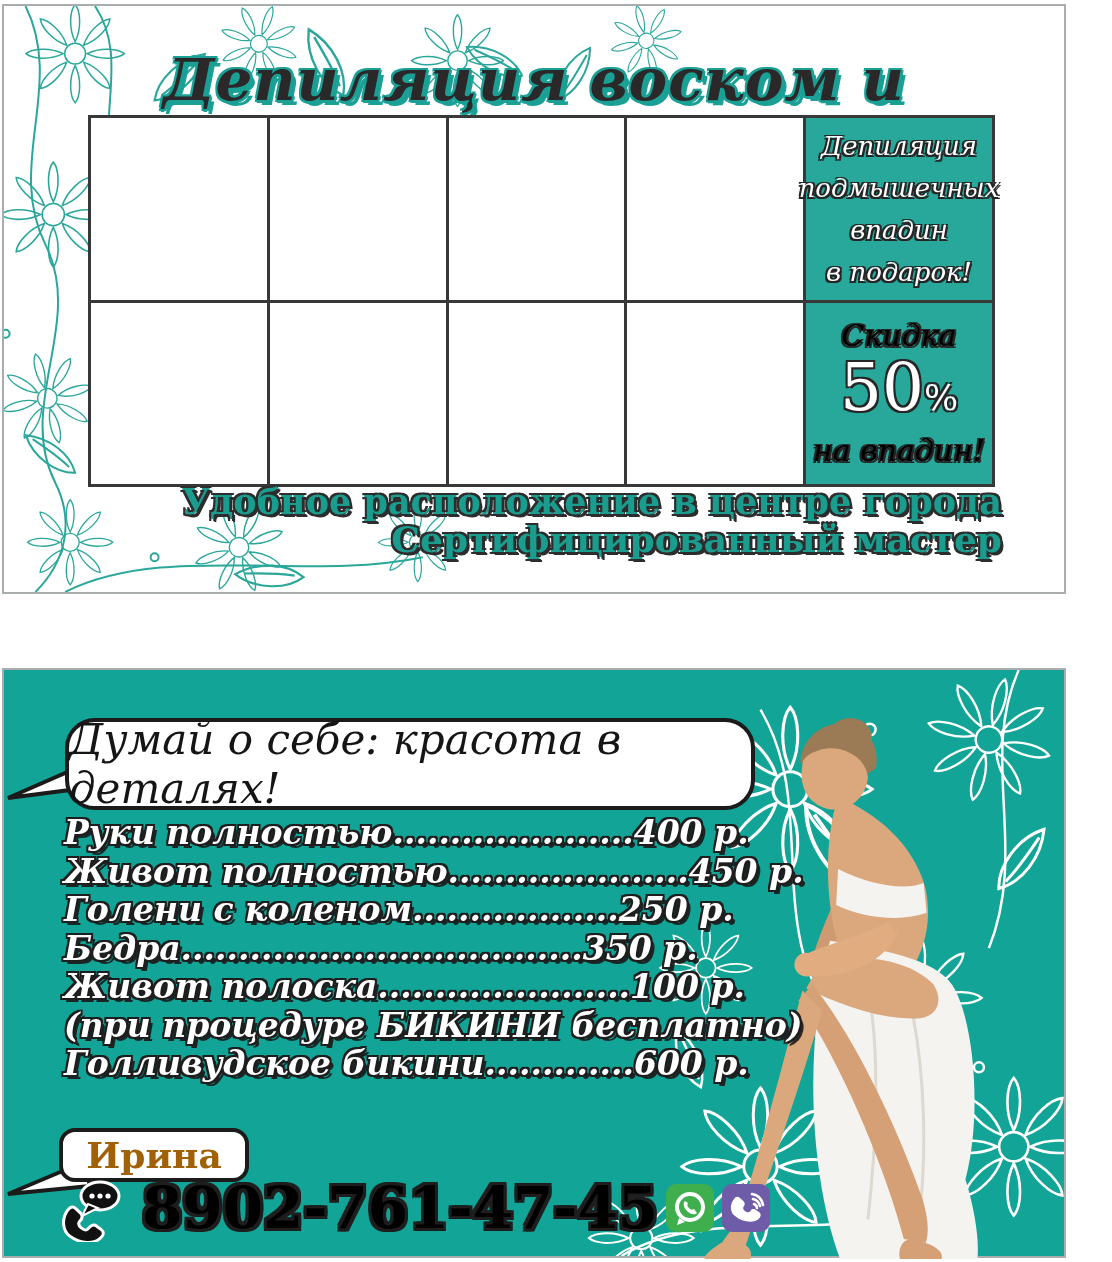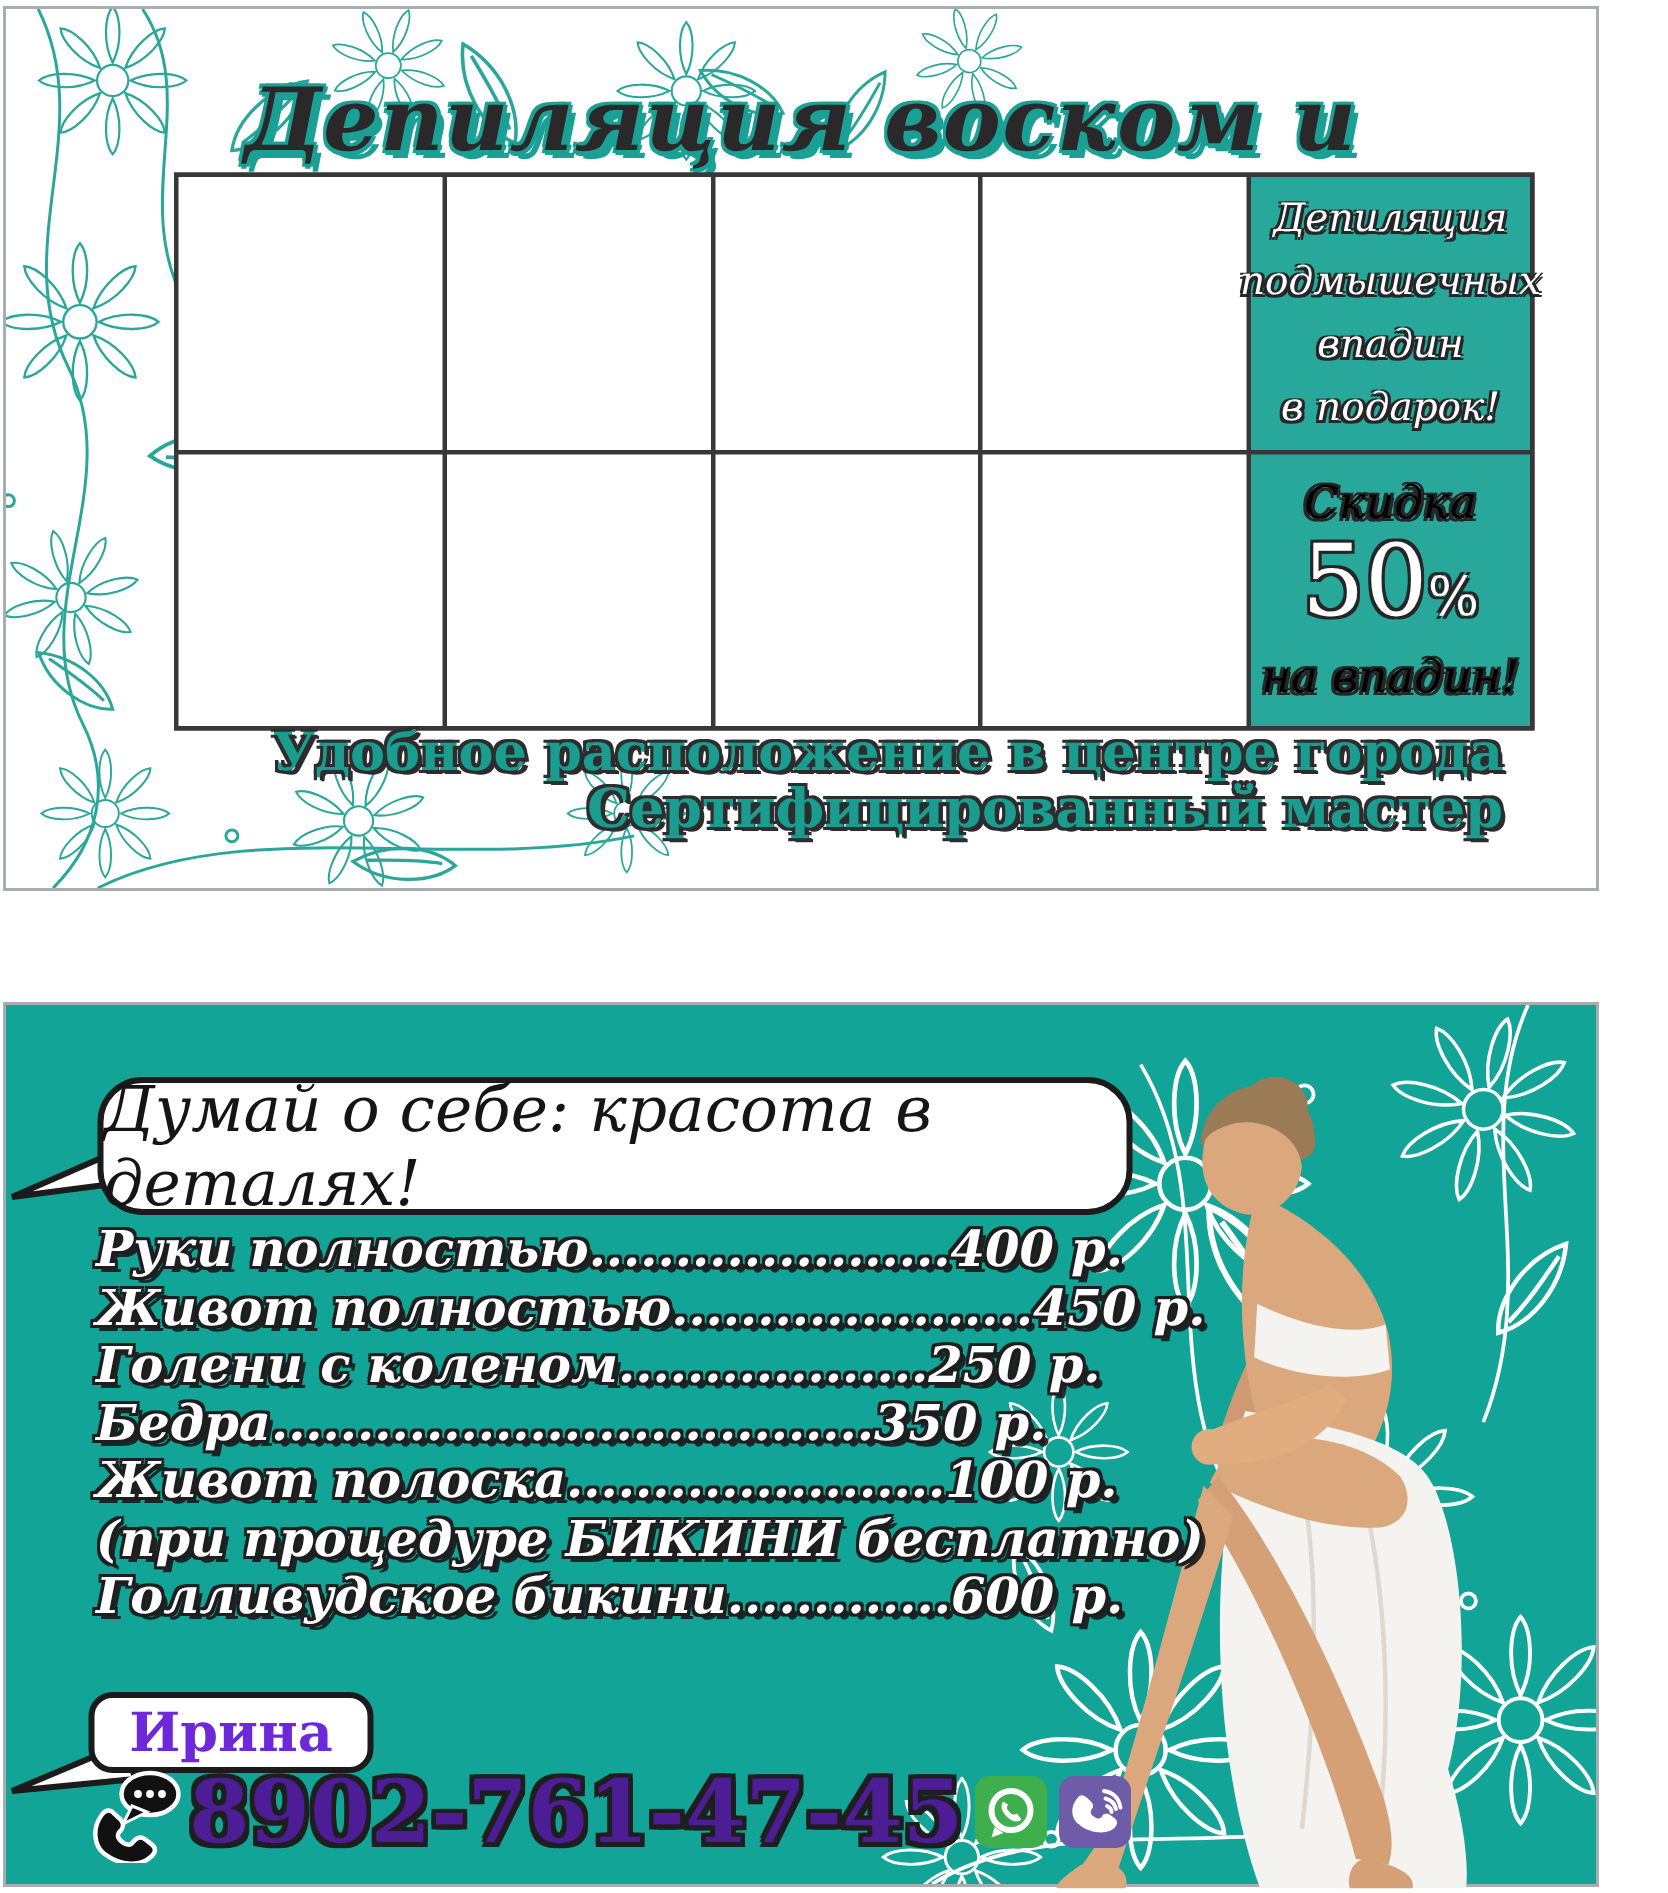--- a/index.html
+++ b/index.html
@@ -12,21 +12,21 @@
   .deco{position:absolute;left:0;top:0;width:100%;height:100%;pointer-events:none;}
 
   
   .title{position:absolute;left:0;top:40px;width:100%;text-align:center;
          font-size:58px;font-weight:bold;font-style:italic;letter-spacing:1px;
          color:#2b282a;
          text-shadow:-2px -2px 0 #1aa095,2px -2px 0 #1aa095,-2px 2px 0 #1aa095,
                      2px 2px 0 #1aa095,0 3px 0 #1aa095,3px 0 0 #1aa095,5px 5px 0 #1aa095;}
   .grid{position:absolute;left:84px;top:109px;width:901px;height:366px;
         display:grid;grid-template-columns:repeat(4,1fr) 186px;grid-template-rows:1fr 1fr;
-        gap:3px;background:#383838;border:3px solid #383838;margin-left:28px;}
+        gap:3px;background:#383838;border:3px solid #383838;}
   .cell{background:#ffffff;}
   .cell-promo{background:#28a89b;display:flex;align-items:center;justify-content:center;
               text-align:center;flex-direction:column;}
   .script{font-family:"DejaVu Serif", cursive;font-style:italic;}
   .gift-text{font-size:26px;line-height:42px;color:#fff;white-space:pre-line;
              text-shadow:-2px -1px 0 #262626,2px -1px 0 #262626,-2px 2px 0 #262626,
                          2px 2px 0 #262626,0 2px 0 #262626;}
   .disc-line{font-size:30px;color:#000000;
              text-shadow:-2px -1px 0 #262626,2px -1px 0 #262626,-2px 2px 0 #262626,
                          2px 2px 0 #262626;}
@@ -48,23 +48,23 @@
   .slogan-text{font-size:42px;color:#151515;}
   .price-list{position:absolute;left:60px;top:144px;width:600px;}
   .price-row{font-size:33px;line-height:38.5px;font-weight:bold;font-style:italic;color:#fff;
              text-shadow:-2px -2px 0 #1e1e1e,2px -2px 0 #1e1e1e,-2px 2px 0 #1e1e1e,
                          2px 2px 0 #1e1e1e,-2px 0 0 #1e1e1e,2px 0 0 #1e1e1e,
                          0 -2px 0 #1e1e1e,0 2px 0 #1e1e1e,4px 4px 0 rgba(25,25,25,.9);
              white-space:nowrap;}
   .name-bubble{position:absolute;left:55px;top:458px;width:182px;height:46px;
                background:#fff;border:4px solid #1b1b1b;border-radius:16px;
                display:flex;align-items:center;justify-content:center;}
-  .name-text{font-size:36px;font-weight:bold;color:#6d28d9;}
+  .name-text{font-size:36px;font-weight:bold;color:#a16207;}
   .phone-row{position:absolute;left:54px;top:498px;height:80px;display:flex;align-items:center;}
-  .phone-number{font-size:58px;font-weight:bold;color:#4c1d95;margin-left:2px;
+  .phone-number{font-size:58px;font-weight:bold;color:#000000;margin-left:18px;
                 text-shadow:-3px -3px 0 #1e1e1e,3px -3px 0 #1e1e1e,-3px 3px 0 #1e1e1e,
                             3px 3px 0 #1e1e1e,0 3px 0 #1e1e1e,0 -3px 0 #1e1e1e,
                             -3px 0 0 #1e1e1e,3px 0 0 #1e1e1e;}
   .msg-icon{width:48px;height:48px;border-radius:10px;margin-left:8px;flex:0 0 auto;}
   .tail-svg{position:absolute;pointer-events:none;}
 </style>
 </head>
 <body>
 
 <svg width="0" height="0" style="position:absolute">

